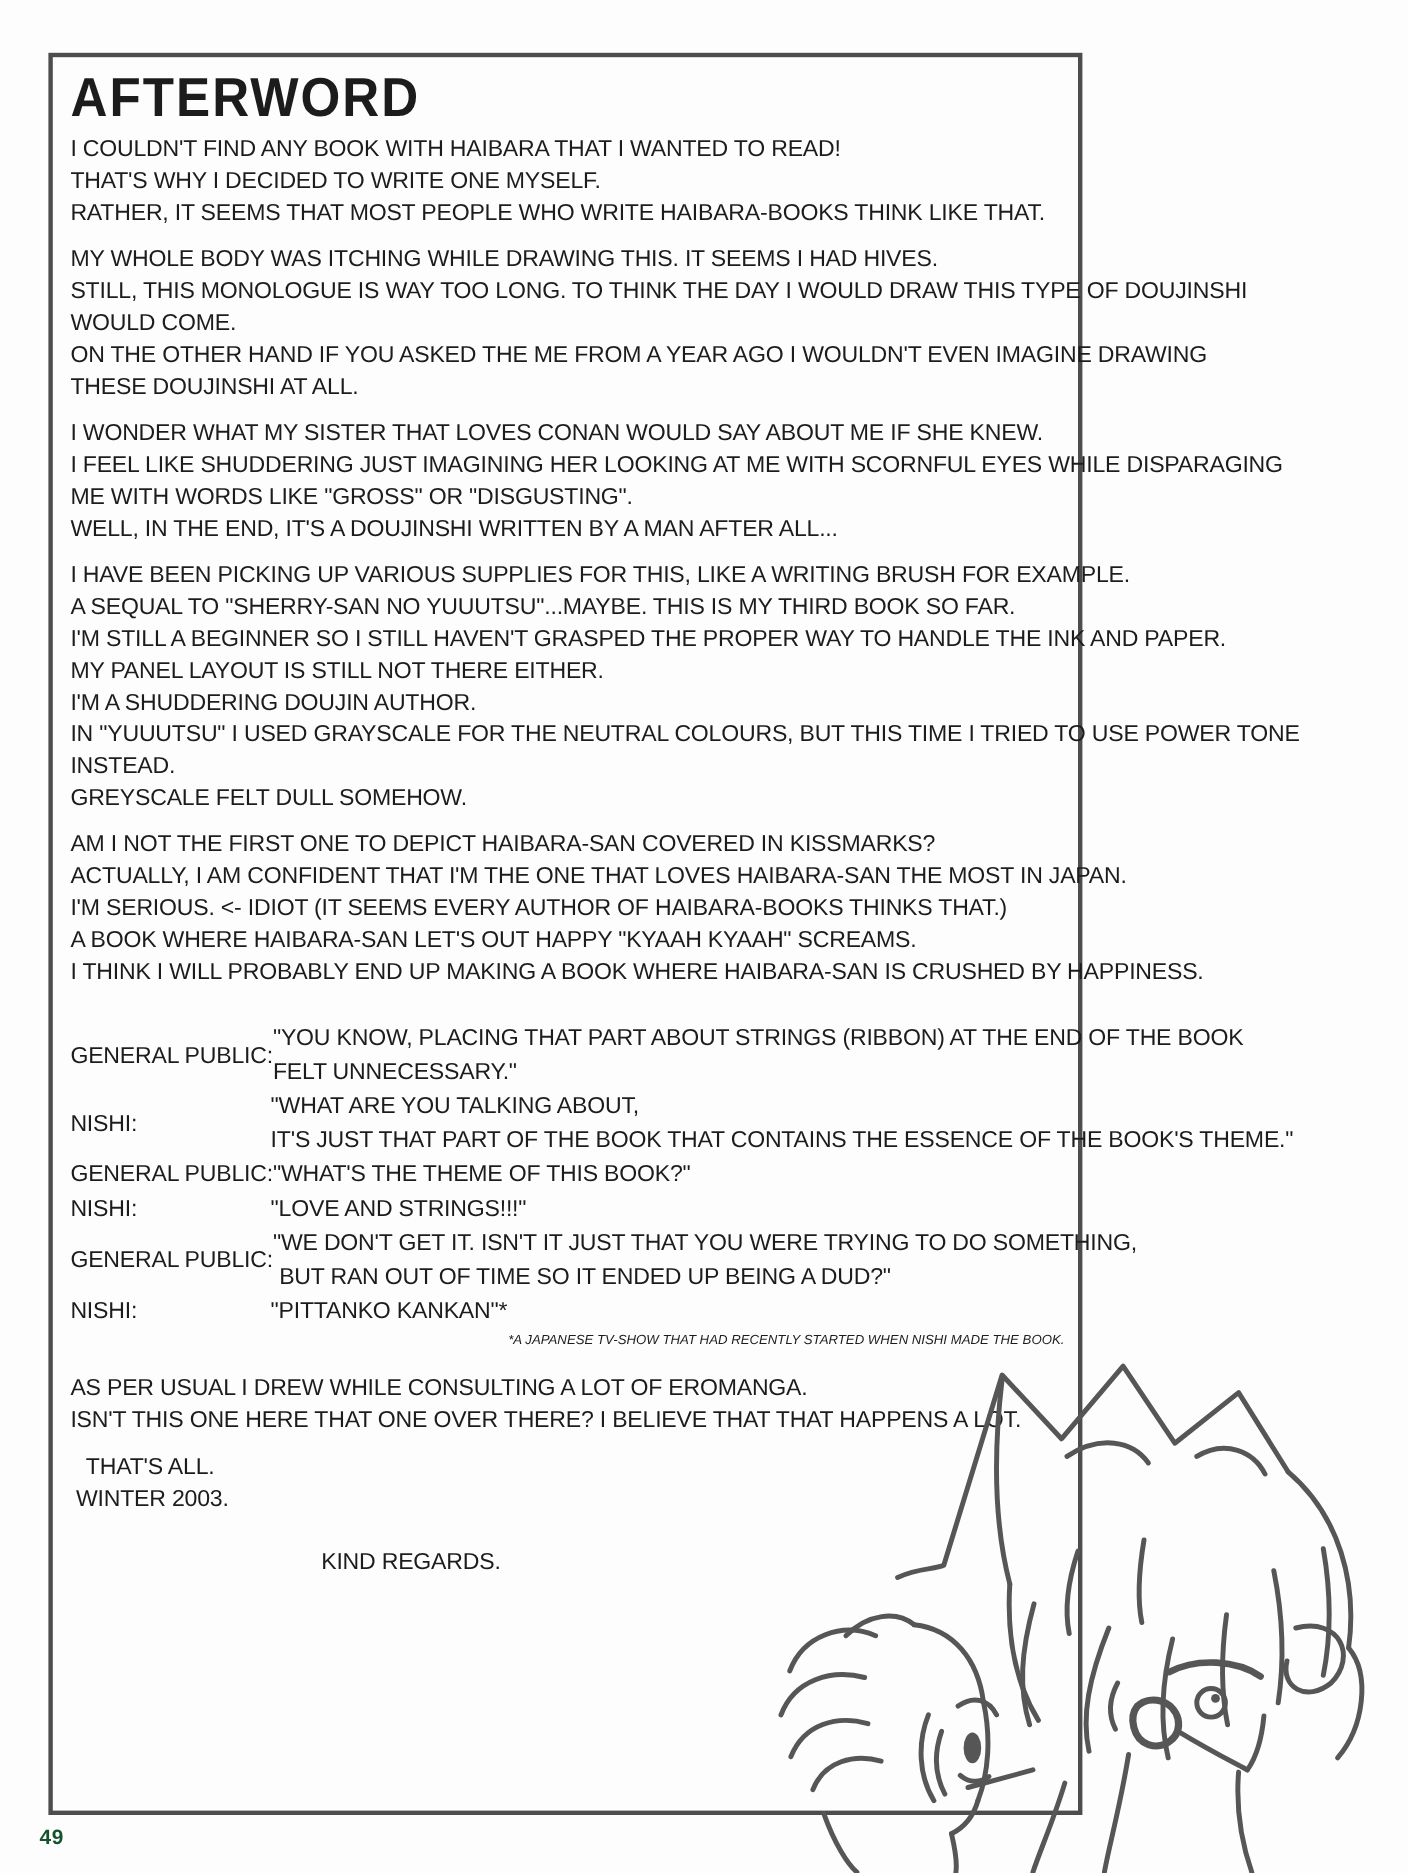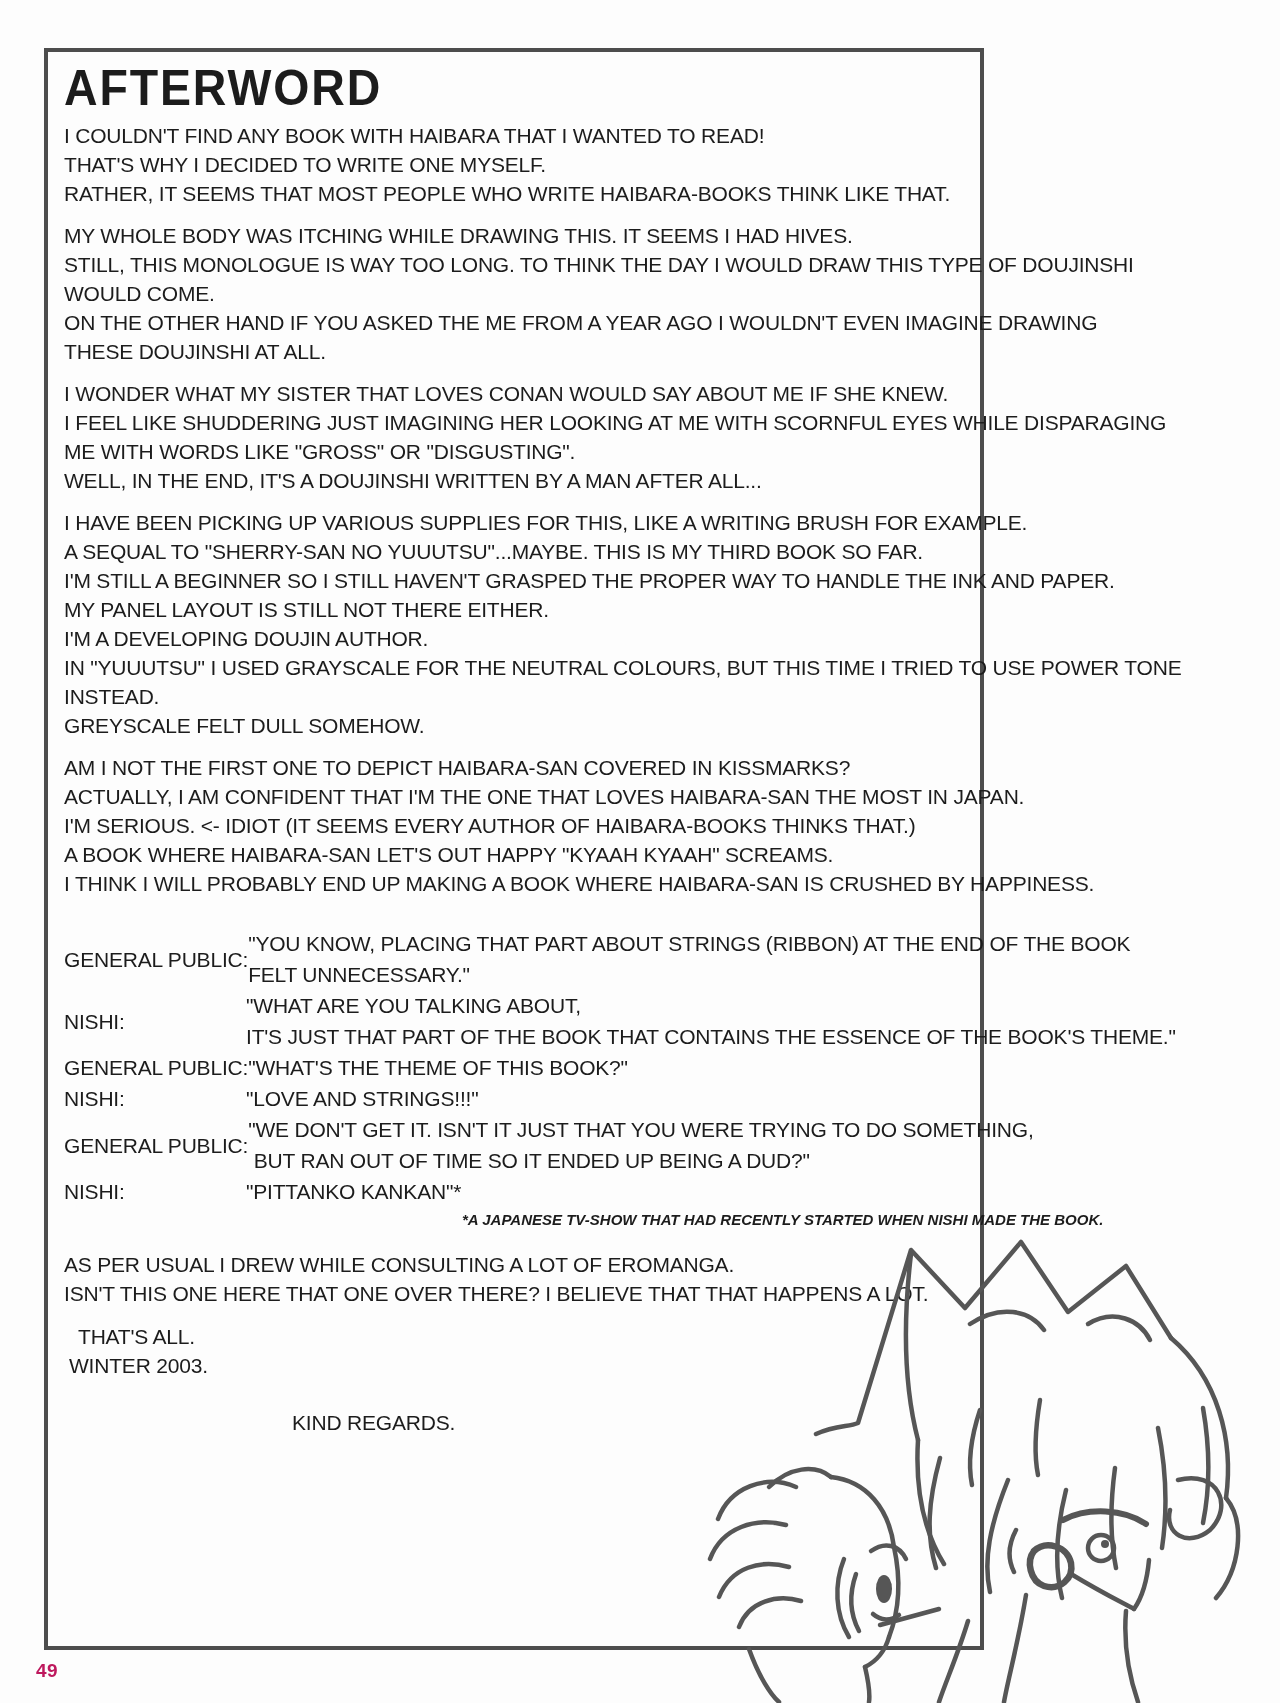--- a/index.html
+++ b/index.html
@@ -21,35 +21,35 @@
     white-space:pre;
   }
   .line{ white-space:pre; font-size:21px; line-height:29px; letter-spacing:-0.2px; }
   .paragraph{ margin:0 0 13px 0; }
   .dialogue{ margin-top:30px; }
   .drow{ display:flex; align-items:center; }
   .speaker{ flex:0 0 182px; font-size:21px; line-height:31px; white-space:pre; letter-spacing:-0.2px;}
   .quote{ flex:1 1 auto; min-width:0; }
   .quote .line{ line-height:31px; }
   .footnote{
-    font-size:15px; font-style:italic; font-weight:700; letter-spacing:0;
+    font-size:12px; font-style:italic; font-weight:400; letter-spacing:0;
     margin:4px 0 0 398px; white-space:pre;
   }
   .after-block{ margin-top:22px; }
   .closing{ margin-top:14px; }
   .closing .l-thats-all{ margin-left:14px; }
   .closing .l-winter{ margin-left:5px; }
   .kind-regards{ margin-top:28px; margin-left:228px; }
   .sketch{
     position:absolute; left:618px; top:1228px; width:662px; height:475px;
     z-index:3; pointer-events:none;
   }
   .page-number{
     position:absolute; left:36px; top:1660px; font-size:19px; font-weight:700;
-    color:#be185d; letter-spacing:0.5px;
+    color:#14532d; letter-spacing:0.5px;
   }
 </style>
 </head>
 <body>
 
 <div class="page">
   <div class="frame">
     <h1 class="title">AFTERWORD</h1>
 
     <div>
@@ -69,21 +69,21 @@
         <div class="line">I WONDER WHAT MY SISTER THAT LOVES CONAN WOULD SAY ABOUT ME IF SHE KNEW.</div>
         <div class="line">I FEEL LIKE SHUDDERING JUST IMAGINING HER LOOKING AT ME WITH SCORNFUL EYES WHILE DISPARAGING</div>
         <div class="line">ME WITH WORDS LIKE "GROSS" OR "DISGUSTING".</div>
         <div class="line">WELL, IN THE END, IT'S A DOUJINSHI WRITTEN BY A MAN AFTER ALL...</div>
       </div>
       <div class="paragraph">
         <div class="line">I HAVE BEEN PICKING UP VARIOUS SUPPLIES FOR THIS, LIKE A WRITING BRUSH FOR EXAMPLE.</div>
         <div class="line">A SEQUAL TO "SHERRY-SAN NO YUUUTSU"...MAYBE. THIS IS MY THIRD BOOK SO FAR.</div>
         <div class="line">I'M STILL A BEGINNER SO I STILL HAVEN'T GRASPED THE PROPER WAY TO HANDLE THE INK AND PAPER.</div>
         <div class="line">MY PANEL LAYOUT IS STILL NOT THERE EITHER.</div>
-        <div class="line">I'M A DEVELOPING DOUJIN AUTHOR.</div>
+        <div class="line">I'M A SHUDDERING DOUJIN AUTHOR.</div>
         <div class="line">IN "YUUUTSU" I USED GRAYSCALE FOR THE NEUTRAL COLOURS, BUT THIS TIME I TRIED TO USE POWER TONE</div>
         <div class="line">INSTEAD.</div>
         <div class="line">GREYSCALE FELT DULL SOMEHOW.</div>
       </div>
       <div class="paragraph">
         <div class="line">AM I NOT THE FIRST ONE TO DEPICT HAIBARA-SAN COVERED IN KISSMARKS?</div>
         <div class="line">ACTUALLY, I AM CONFIDENT THAT I'M THE ONE THAT LOVES HAIBARA-SAN THE MOST IN JAPAN.</div>
         <div class="line">I'M SERIOUS. &lt;- IDIOT (IT SEEMS EVERY AUTHOR OF HAIBARA-BOOKS THINKS THAT.)</div>
         <div class="line">A BOOK WHERE HAIBARA-SAN LET'S OUT HAPPY "KYAAH KYAAH" SCREAMS.</div>
         <div class="line">I THINK I WILL PROBABLY END UP MAKING A BOOK WHERE HAIBARA-SAN IS CRUSHED BY HAPPINESS.</div>

